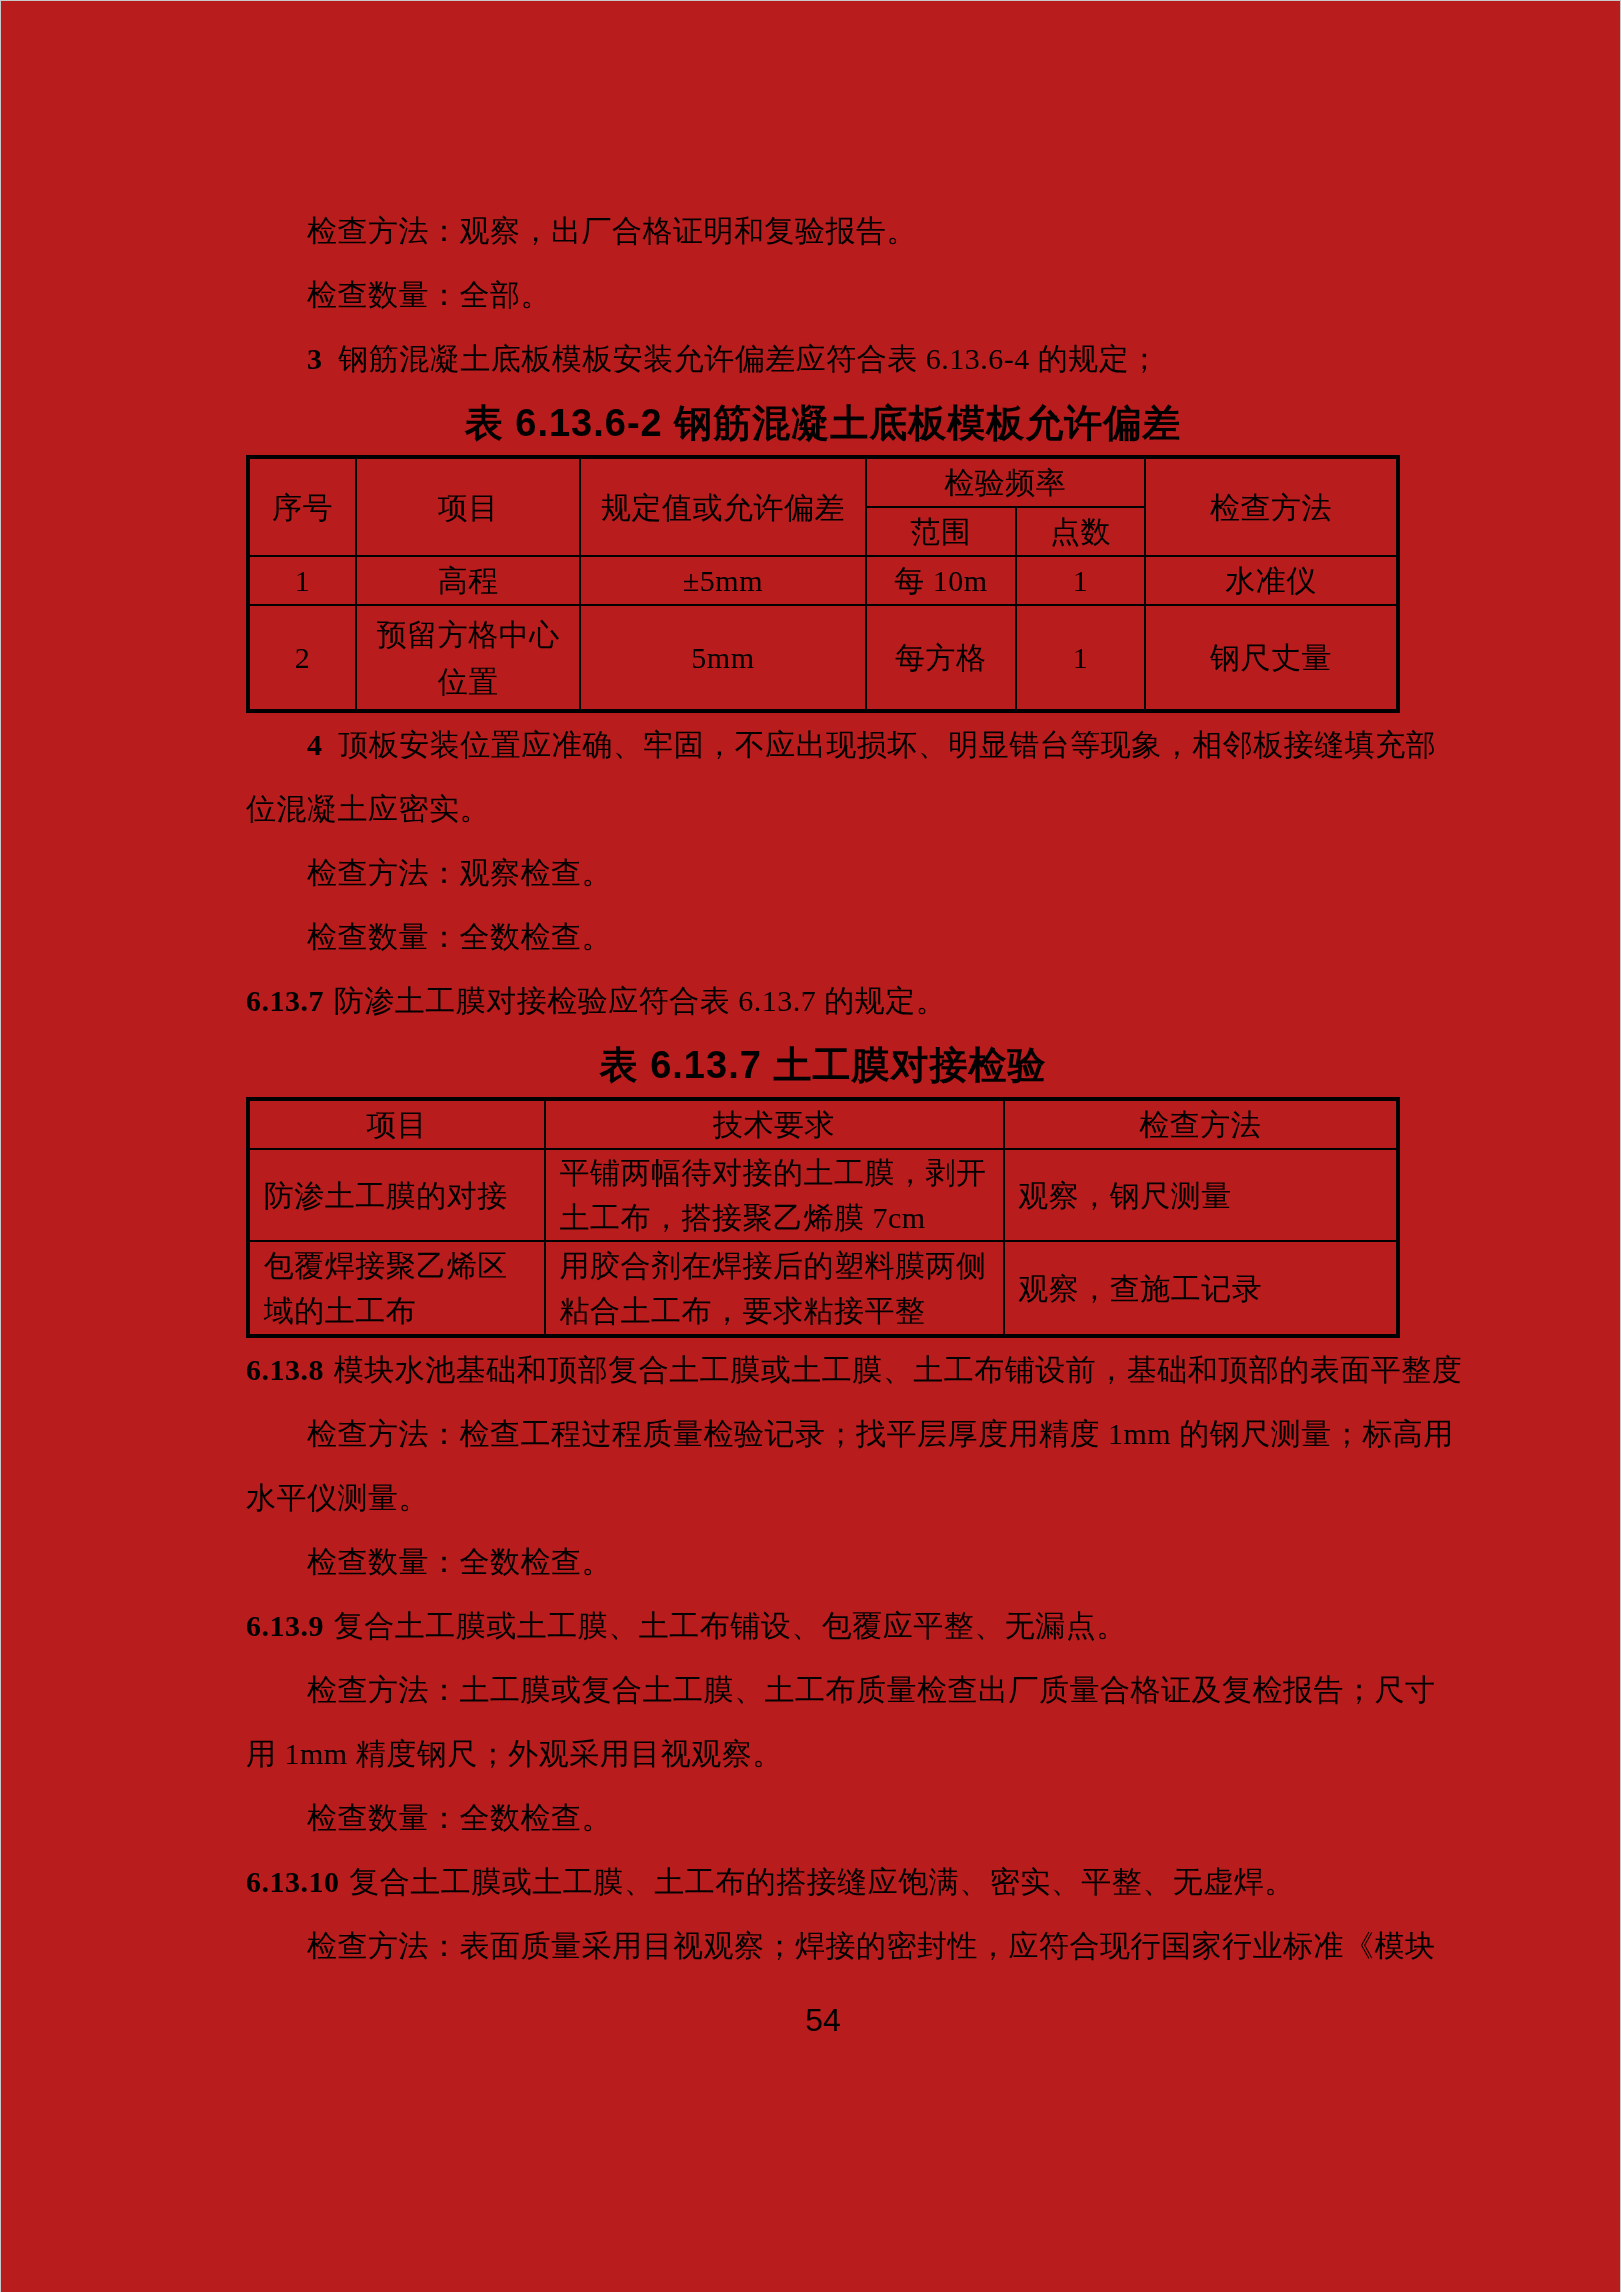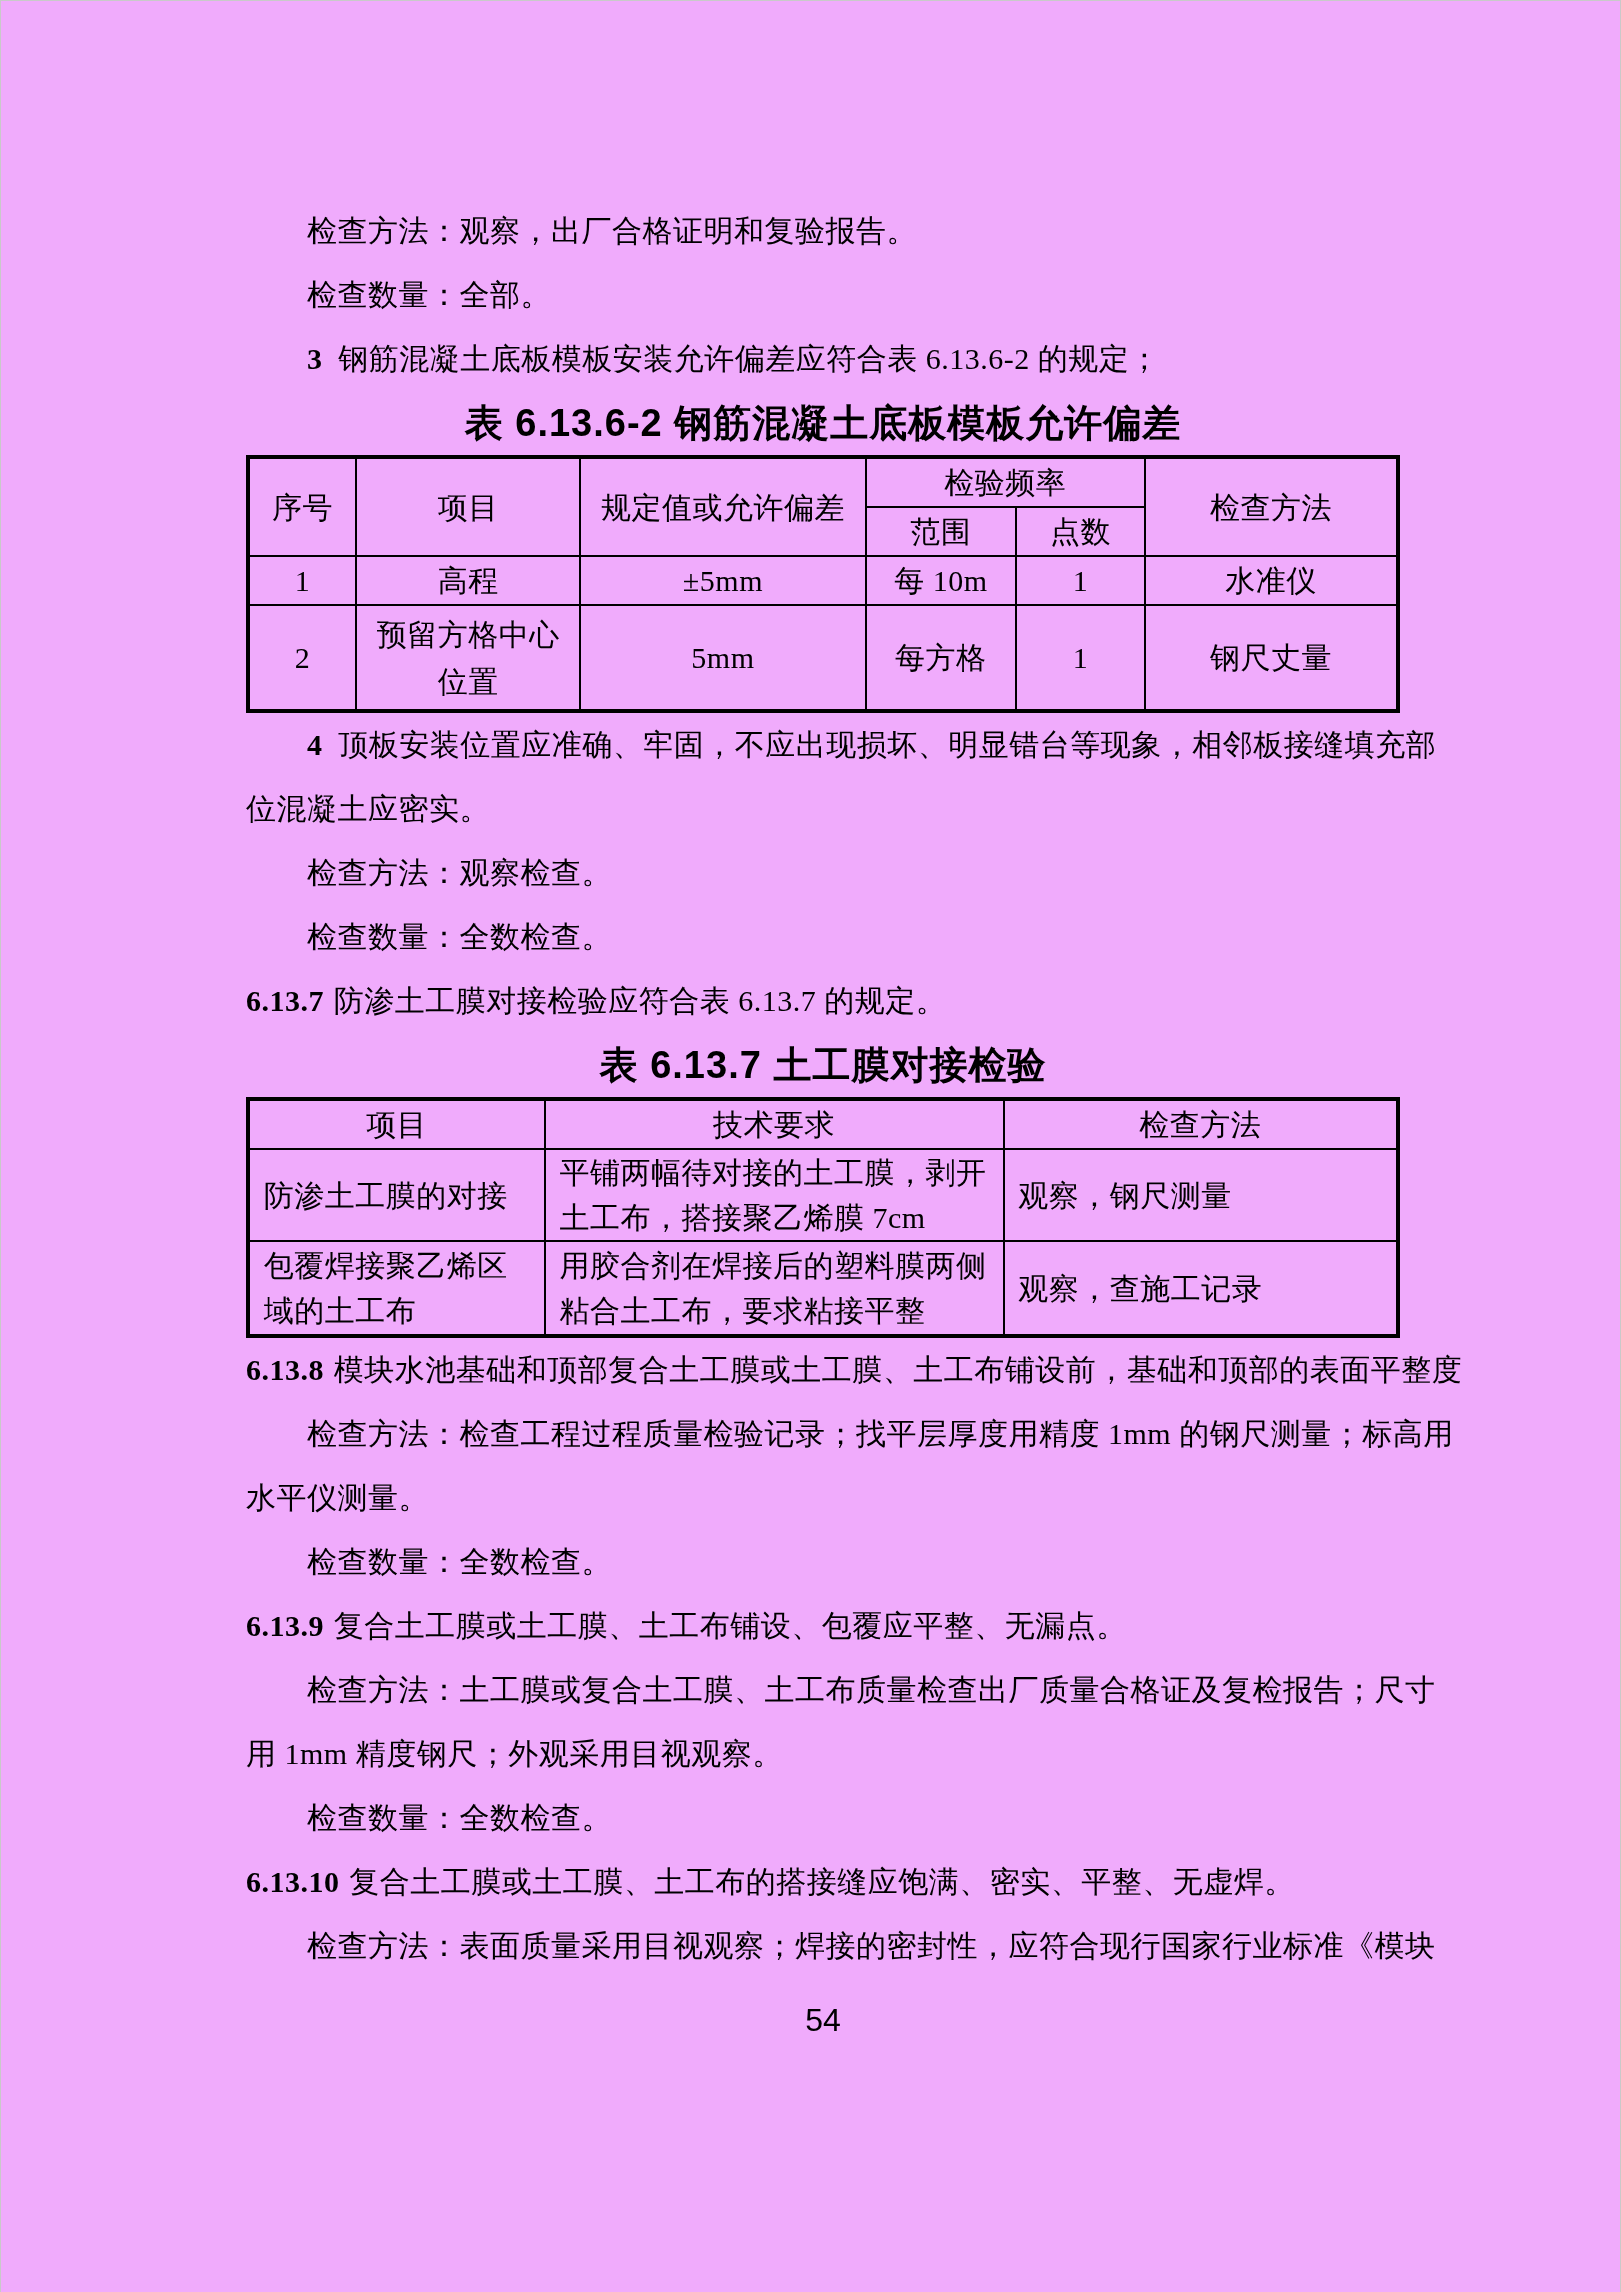--- a/index.html
+++ b/index.html
@@ -1,21 +1,21 @@
 <!DOCTYPE html>
 <html lang="zh"><head>
 <meta charset="utf-8">
 <style>
   html,body{margin:0;padding:0;background:#ffffff;}
   .page{
     position:relative;
     box-sizing:border-box;
     width:1621px;
     height:2293px;
-    background:#f0abfc;
+    background:#b91c1c;
     border:1px solid #c9c9c9;
     padding:198px 220px 0 245px;
     overflow:hidden;
     font-family:"Liberation Serif","DejaVu Serif",serif;
     color:#000;
   }
   .line{
     margin:0;
     font-size:30px;
     line-height:64px;
@@ -73,21 +73,21 @@
     line-height:64px;
   }
 </style>
 </head>
 <body>
 
 <div class="page">
 
   <p class="line indent"><span>检查方法：观察，出厂合格证明和复验报告。</span></p>
   <p class="line indent"><span>检查数量：全部。</span></p>
-  <p class="line indent"><span class="num">3</span><span>钢筋混凝土底板模板安装允许偏差应符合表 6.13.6-2 的规定；</span></p>
+  <p class="line indent"><span class="num">3</span><span>钢筋混凝土底板模板安装允许偏差应符合表 6.13.6-4 的规定；</span></p>
 
   <p class="caption">表 6.13.6-2  钢筋混凝土底板模板允许偏差</p>
 
   <table class="doc">
     <colgroup>
       <col style="width:9.4%">
       <col style="width:19.5%">
       <col style="width:24.8%">
       <col style="width:13.1%">
       <col style="width:11.2%">

